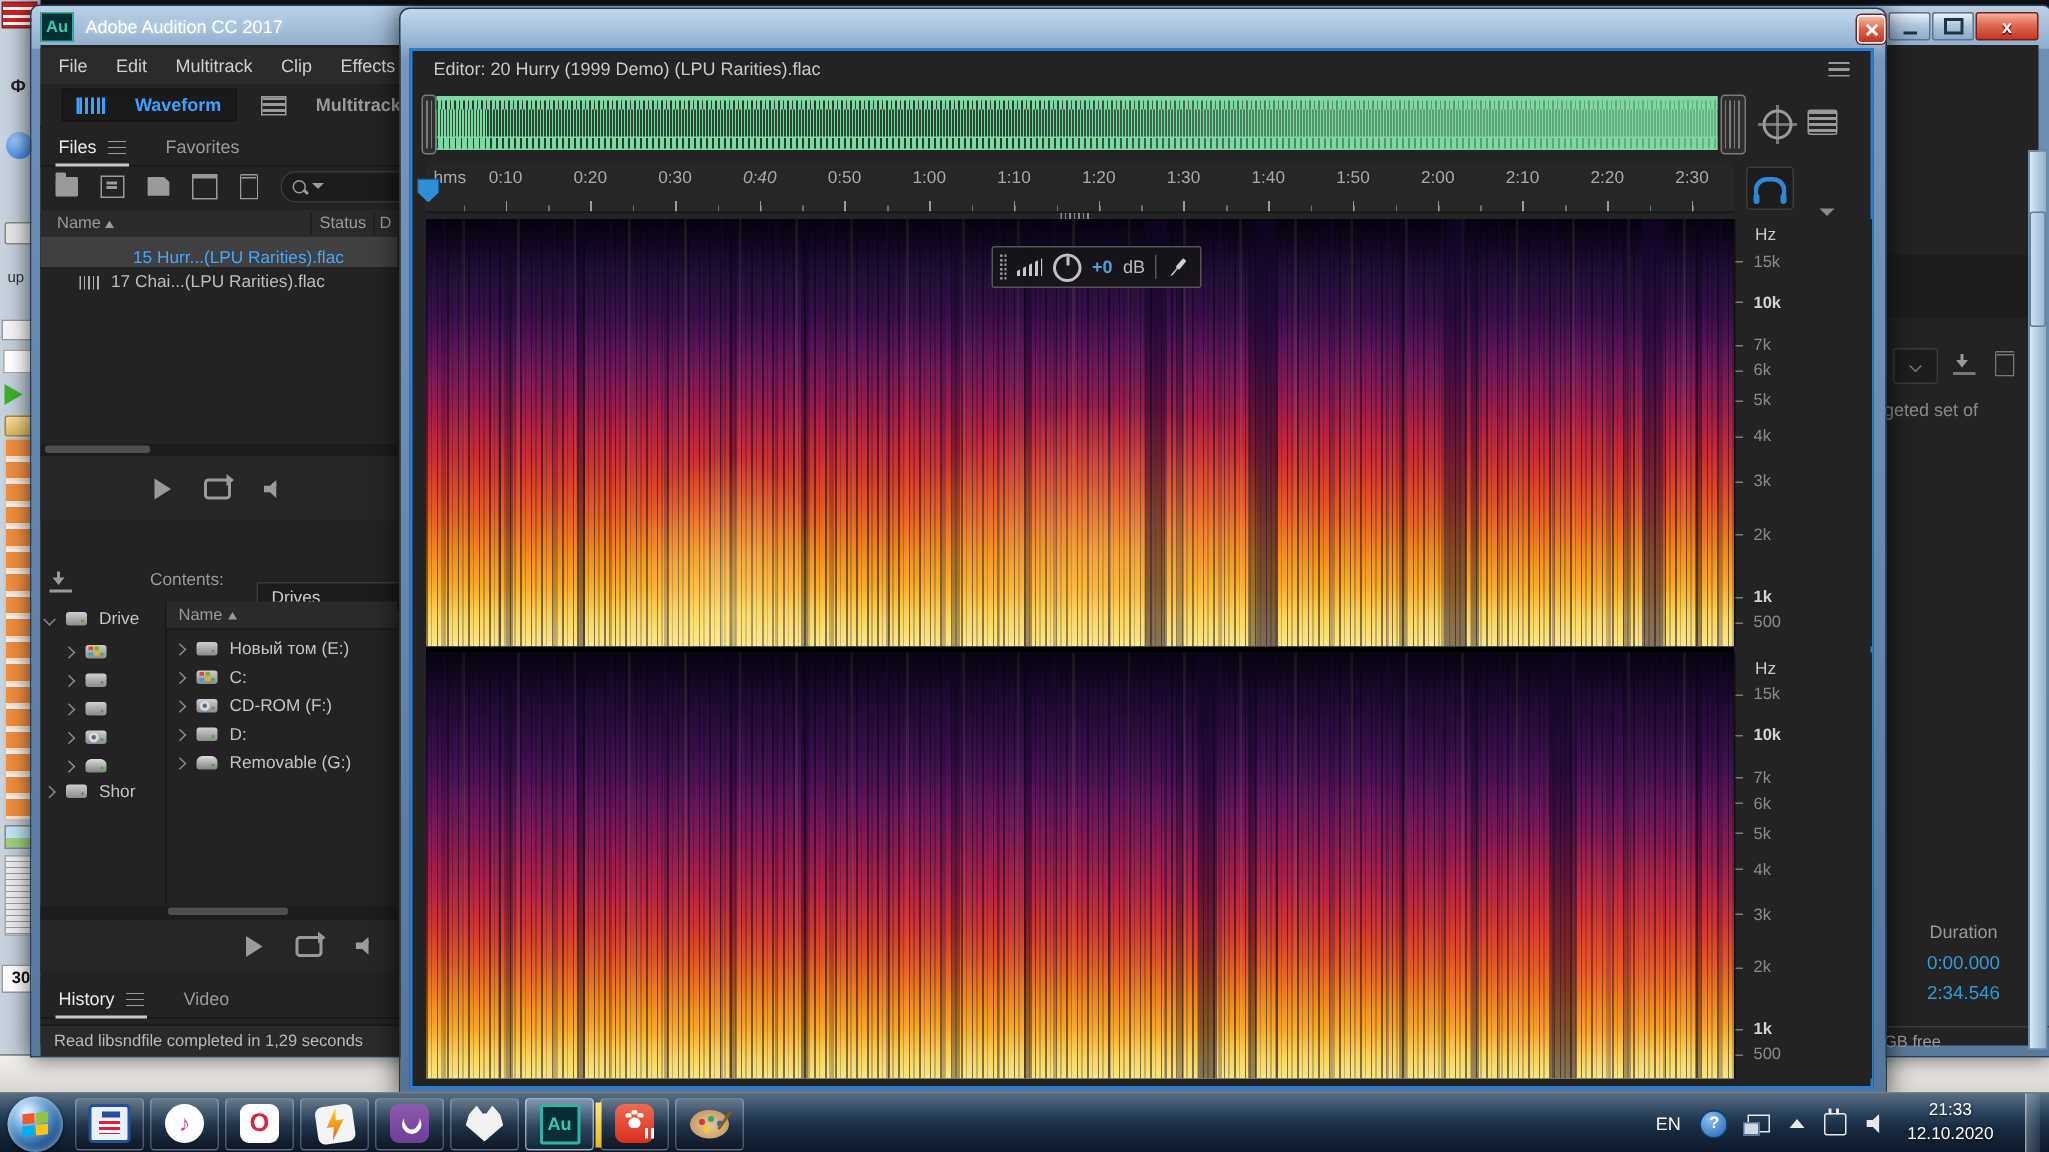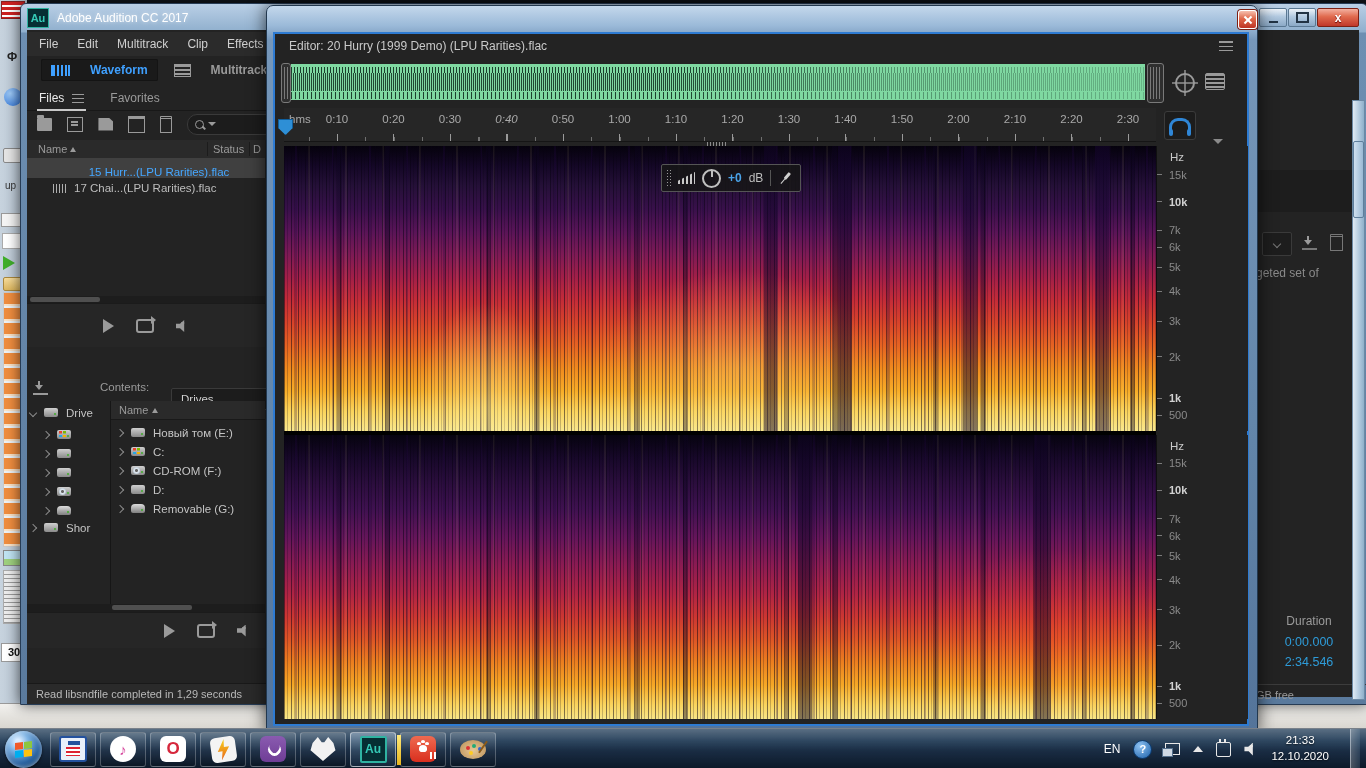--- a/index.html
+++ b/index.html
@@ -447,20 +447,30 @@
   <div class="abs hscroll" style="left:27px;top:604px;width:238px;height:8px;">
     <div class="abs hthumb" style="left:85px;top:1px;width:80px;height:5px;"></div>
   </div>
   <div class="abs transport" style="left:27px;top:612px;width:238px;height:36px;justify-content:flex-end;padding-right:14px;box-sizing:border-box;">
     <span class="playtri"></span>
     <span class="loopico"></span>
     <span class="spk"></span>
   </div>
 
   <div class="abs panel" style="left:27px;top:648px;width:238px;height:35px;"></div>
+  <div class="abs tabsrow" style="left:27px;top:652px;width:238px;">
+    <div class="ptab active hasmenu">
+        <span>History</span>
+        <span class="tmenu"></span>
+      </div>
+      <div class="ptab">
+        <span>Video</span>
+
+      </div>
+  </div>
   <div class="abs statusbar" style="left:27px;top:683px;width:238px;height:20px;">
     <span class="txt">Read libsndfile completed in 1,29 seconds</span>
   </div>
 
   <div class="abs" style="left:1256px;top:170px;width:104px;height:42px;background:#1d1d1d;border-radius:3px;"></div>
   <div class="abs" style="left:1262px;top:232px;width:28px;height:22px;background:#1d1d1d;border:1px solid #3a3a3a;border-radius:2px;display:flex;align-items:center;justify-content:center;">
     <span class="chev open" style="border-color:#777;"></span>
   </div>
   <div class="abs" style="left:1302px;top:236px;">
       <span class="dl-ico" style="display:block;border-color:#777;"></span>

